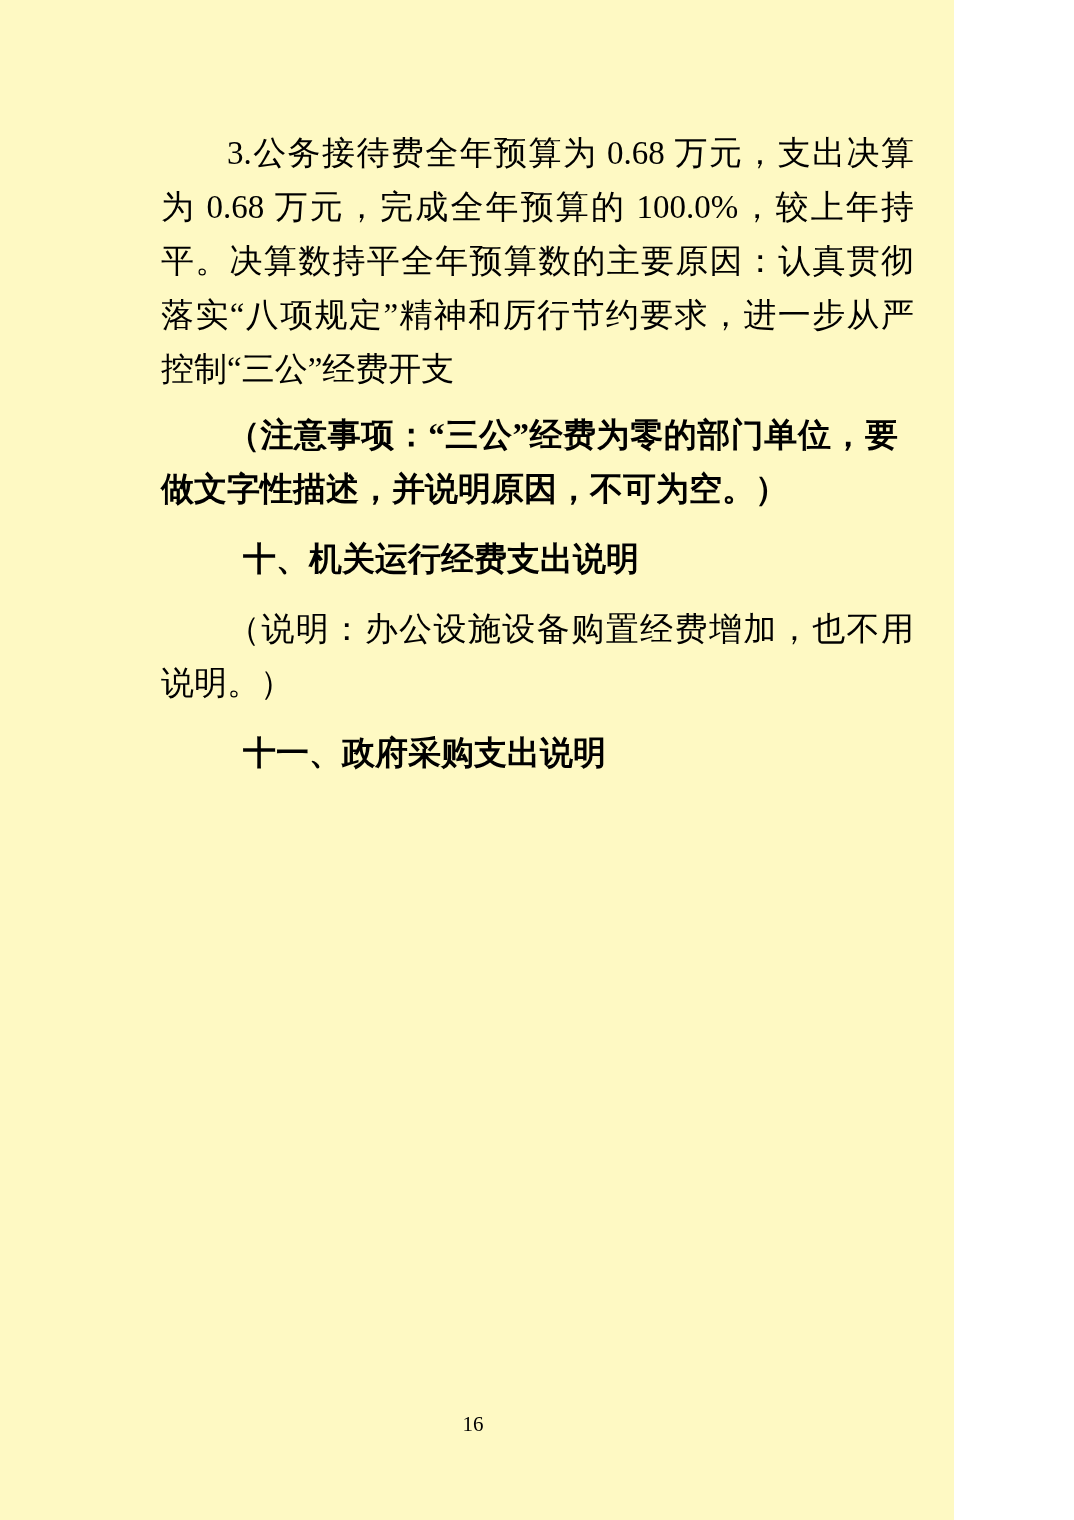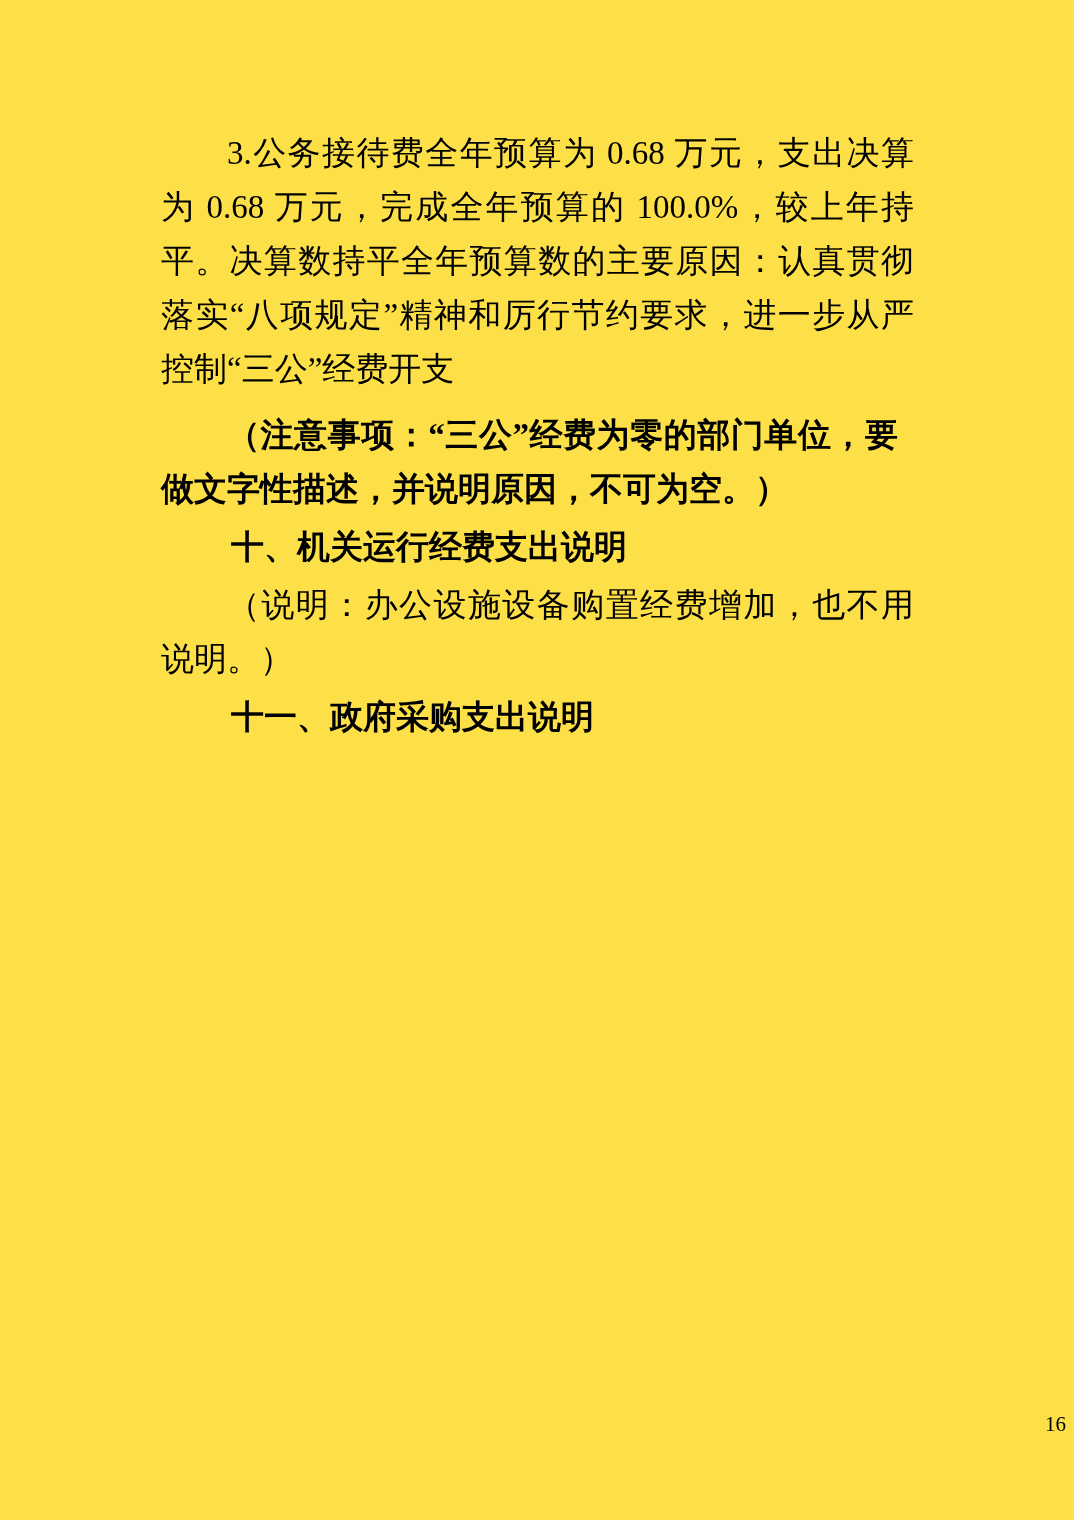--- a/index.html
+++ b/index.html
@@ -2,23 +2,23 @@
 <html lang="zh"><head>
 <meta charset="utf-8">
 <style>
   html, body {
     margin: 0;
     padding: 0;
     background: #ffffff;
   }
   .page {
     position: relative;
-    width: 1074px;
+    width: 954px;
     height: 1520px;
-    background: #fde047;
+    background: #fef9c3;
     color: #000000;
     font-family: "Liberation Serif", "DejaVu Serif", serif;
     overflow: hidden;
   }
   .content {
     position: absolute;
     left: 161px;
     top: 126px;
     width: 753px;
   }
@@ -36,34 +36,34 @@
     margin: 12px 16px 0 0;
     font-size: 33px;
     line-height: 54px;
     text-align: justify;
     text-justify: inter-character;
     word-break: break-all;
     text-indent: 66px;
     font-weight: bold;
   }
   .section-heading {
-    margin: 4px;
+    margin: 16px;
     font-family: "Liberation Sans", "DejaVu Sans", sans-serif;
     font-size: 33px;
     line-height: 54px;
     font-weight: bold;
     text-indent: 66px;
     word-break: break-all;
   }
   .page-number {
     position: absolute;
     left: 0;
     right: 8px;
     bottom: 84px;
-    text-align: right;
+    text-align: center;
     font-size: 21px;
     line-height: 24px;
     color: #000000;
   }
 </style>
 </head>
 <body>
 
 <div class="page">
   <div class="content">

